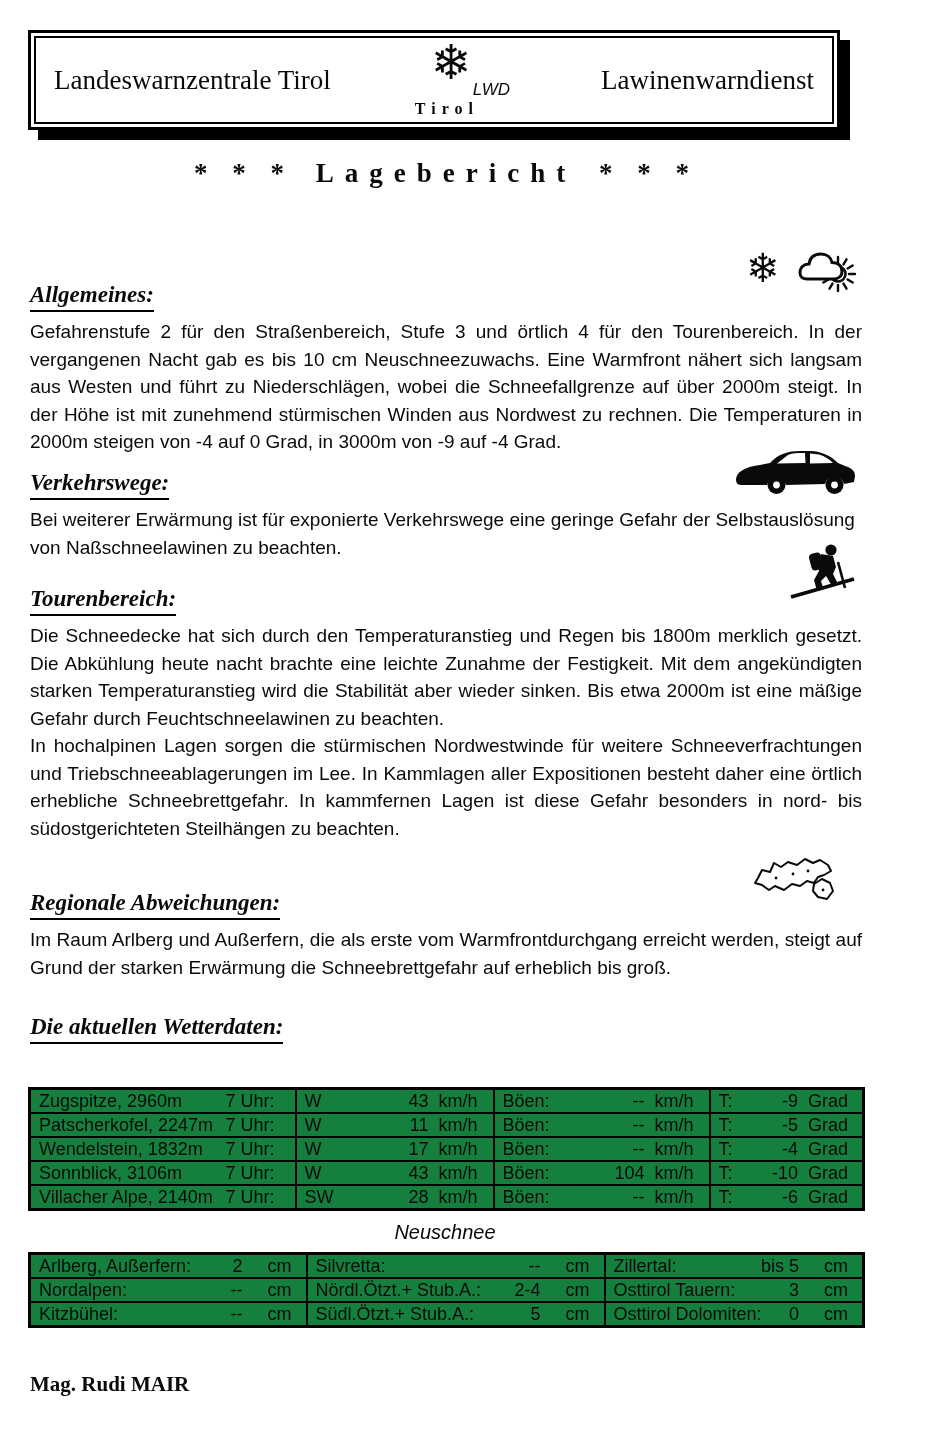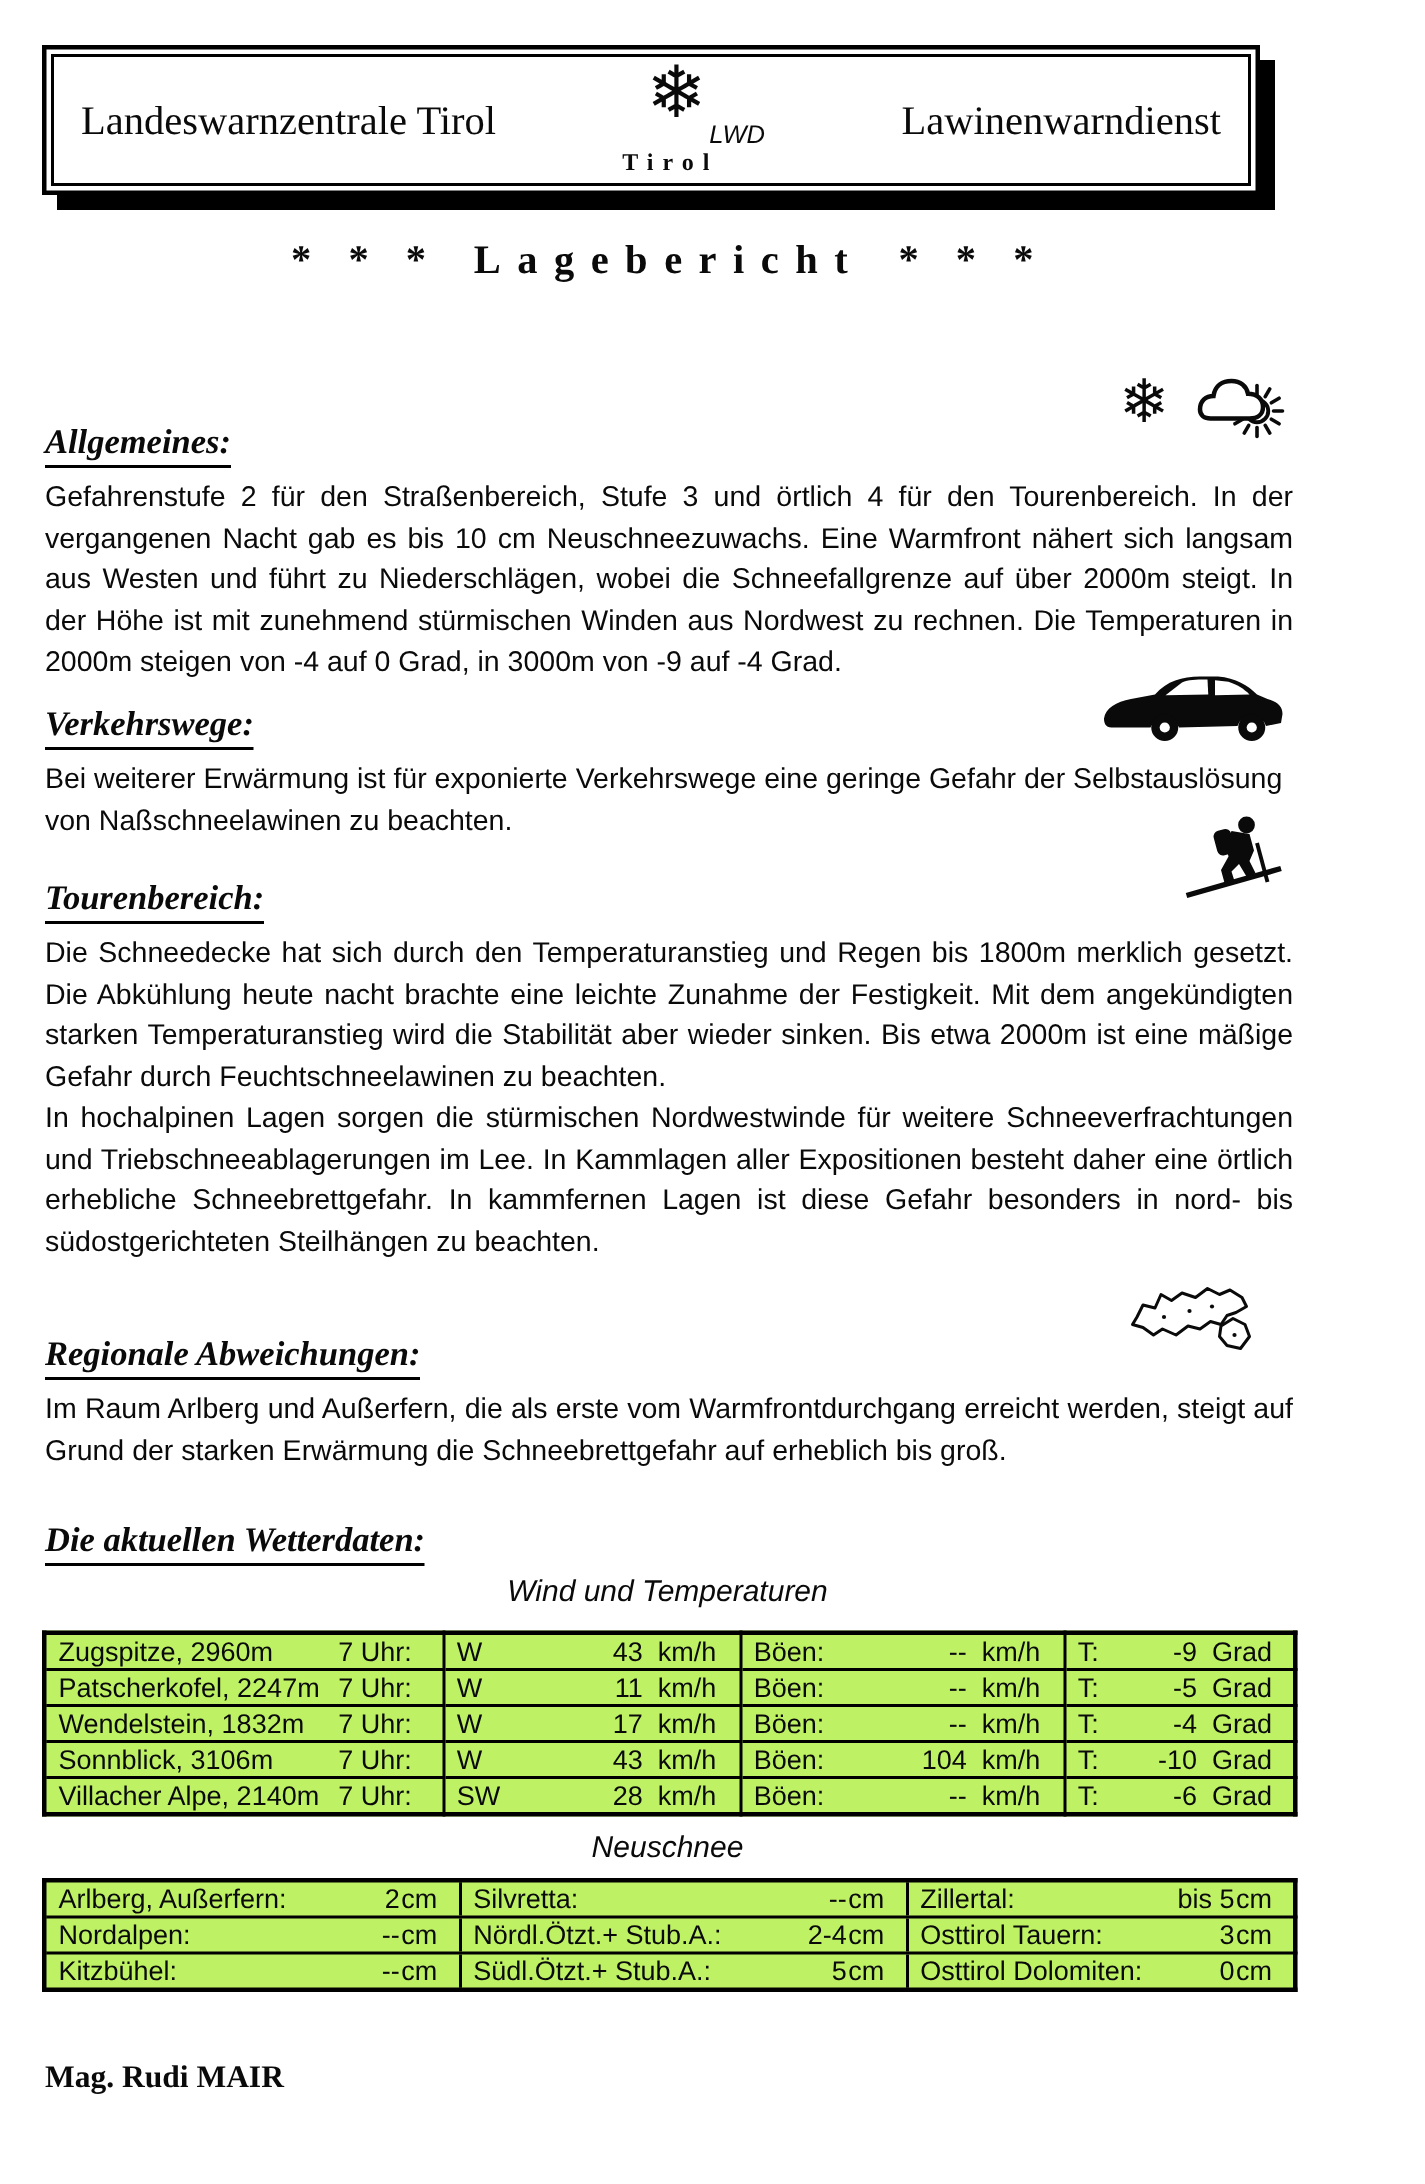--- a/index.html
+++ b/index.html
@@ -57,34 +57,34 @@
   .weather-icons .flake2{
     font-family:"DejaVu Sans",sans-serif; font-size:40px; line-height:44px;
   }
   
   .table-title{
     position:absolute; left:28px; width:834px; text-align:center;
     font-style:italic; font-size:20px;
   }
   table.dtable{
     position:absolute; left:28px; width:834px; border-collapse:collapse;
-    table-layout:fixed; border:3px solid #000; background:#bef264;
+    table-layout:fixed; border:3px solid #000; background:#15803d;
   }
   table.dtable td{
     border-left:2px solid #000; border-bottom:2px solid #000; padding:0 8px;
     font-size:18px; height:22px; vertical-align:middle;
   }
   table.dtable td:first-child{border-left:none;}
   table.dtable tr:last-child td{border-bottom:none;}
   .cf{display:flex; align-items:baseline; width:100%;}
   .cf .lbl{flex:0 0 auto;}
   .cf .grow{flex:1 1 auto;}
   .cf .val{flex:1 1 auto; text-align:right;}
   .cf .unit{flex:0 0 46px; margin-left:10px; text-align:left;}
-  .cf .unit-sm{flex:0 0 30px; margin-left:1px; text-align:left;}
+  .cf .unit-sm{flex:0 0 30px; margin-left:25px; text-align:left;}
   .cf .time{flex:0 0 auto; padding-right:12px;}
   .cf .dir{flex:0 0 34px;}
   .neutab td{height:25px;}
   
   .footer-note{position:absolute; left:30px; font-size:17.5px;}
   .signature{
     position:absolute; left:30px; font-family:"Liberation Serif",serif;
     font-weight:bold; font-size:21px;
   }
   svg .ink{fill:#0a0a0a;}
@@ -188,21 +188,20 @@
 
   <div class="sec" style="top:1014px;">
     <h2 class="sec-h">Die aktuellen Wetterdaten:</h2>
   </div>
 
   <div class="sec" style="top:890px;">
     <h2 class="sec-h">Regionale Abweichungen:</h2>
     <p class="para">Im Raum Arlberg und Außerfern, die als erste vom Warmfrontdurchgang erreicht werden, steigt auf Grund der starken Erwärmung die Schneebrettgefahr auf erheblich bis groß.</p>
   </div>
 
-  <div class="table-title" style="top:1050px;">Wind und Temperaturen</div>
 
   <table class="dtable" style="top:1087px;">
     <colgroup>
         <col style="width:266px">
         <col style="width:198px">
         <col style="width:216px">
         <col style="width:154px">
       </colgroup>
     <tbody>
       <tr>

